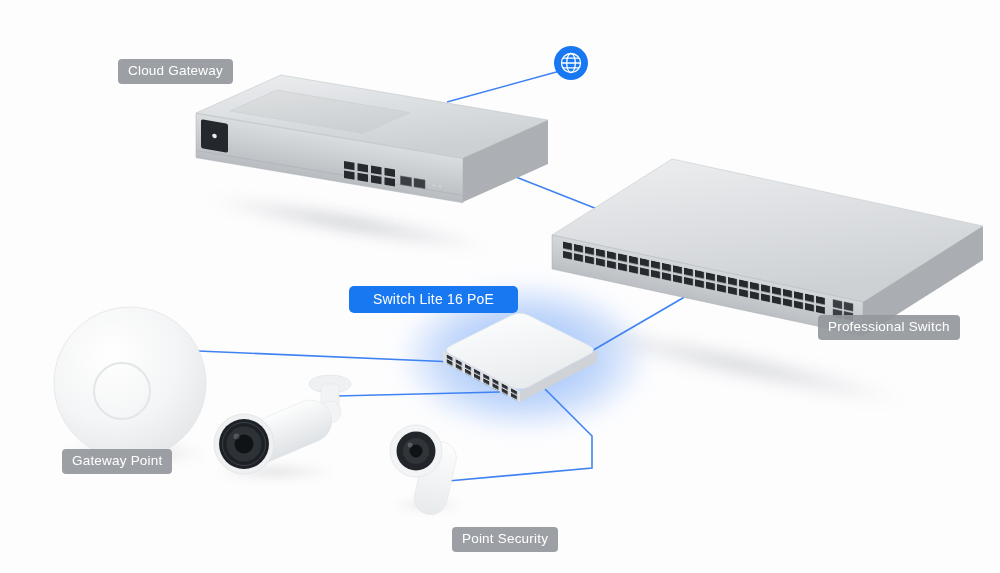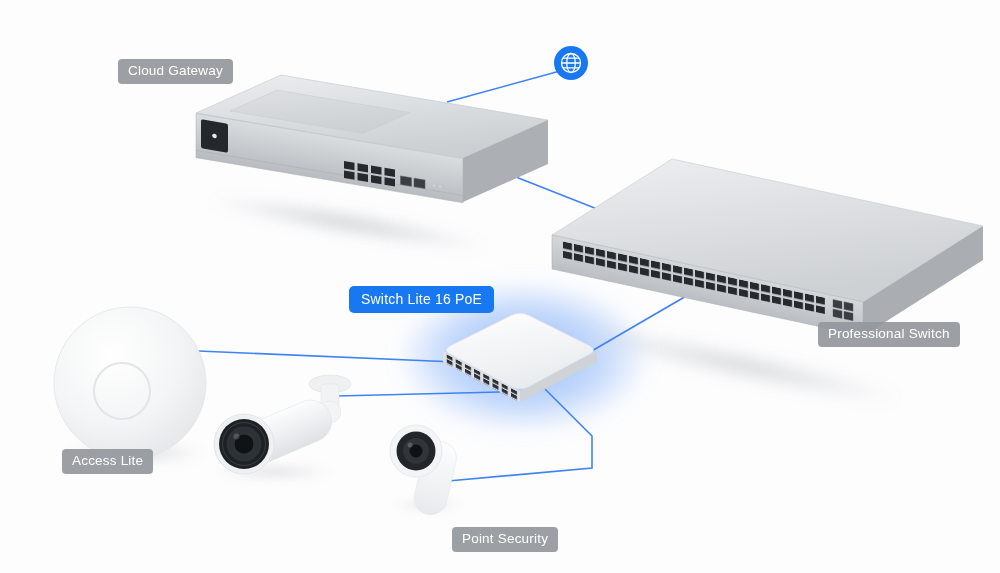--- a/index.html
+++ b/index.html
@@ -44,23 +44,23 @@
   .bc-dev  { left:200px; top:360px; }
   .g3-dev  { left:375px; top:415px; }
   .globe   { left:553px; top:45px;  }
   .globe-bg { fill:var(--accent,#1778f2); }
   .globe-line { stroke:#fff; stroke-width:1.3; fill:none; }
 
   
   .chip { position:absolute; color:var(--badge-text,#fff); background:var(--badge-bg,rgba(148,152,157,0.92));
     font-size:13.5px; line-height:1; padding:5px 10px 6px; border-radius:4px; white-space:nowrap;
     letter-spacing:.2px; cursor:default; }
-  .chip--accent { background:var(--accent,#1778f2); font-size:14px; padding:6px 12px 7px; border-radius:5px; cursor:pointer; }
+  .chip--accent { background:var(--accent,#1778f2); font-size:14px; padding:6px 24px 7px; border-radius:5px; cursor:pointer; }
   .chip-gw { left:118px; top:59px; }
-  .chip-ps { left:818px; top:322px; }
+  .chip-ps { left:818px; top:315px; }
   .chip-sl { left:349px; top:286px; }
   .chip-ap { left:62px;  top:449px; }
   .chip-cs { left:452px; top:527px; }
 </style>
 </head>
 <body>
 
 <div class="canvas">
 
   <div class="shadow gw-shadow"></div>
@@ -234,16 +234,16 @@
       <circle class="globe-bg" cx="18" cy="18" r="17"></circle>
       <circle class="globe-line" cx="18" cy="18" r="9.5"></circle>
       <ellipse class="globe-line" cx="18" cy="18" rx="4.3" ry="9.5"></ellipse>
       <path class="globe-line" d="M8.5 18 H27.5 M10 13.2 H26 M10 22.8 H26"></path>
     </svg>
   </div>
 
   <div class="chip chip-gw">Cloud Gateway</div>
   <div class="chip chip-ps">Professional Switch</div>
   <div class="chip chip--accent chip-sl">Switch Lite 16 PoE</div>
-  <div class="chip chip-ap">Access Lite</div>
+  <div class="chip chip-ap">Gateway Point</div>
   <div class="chip chip-cs">Point Security</div>
 
 </div>
 
 </body></html>

